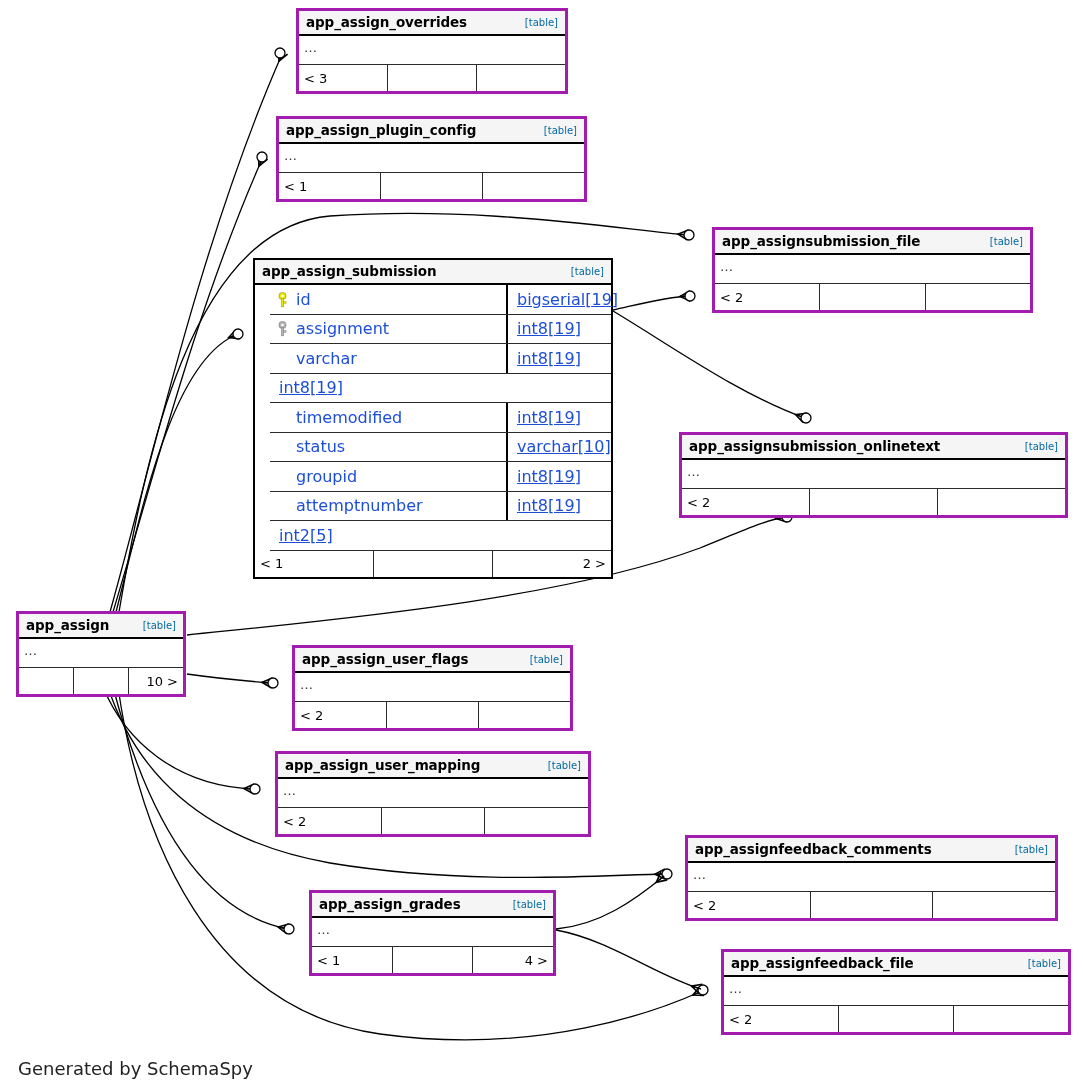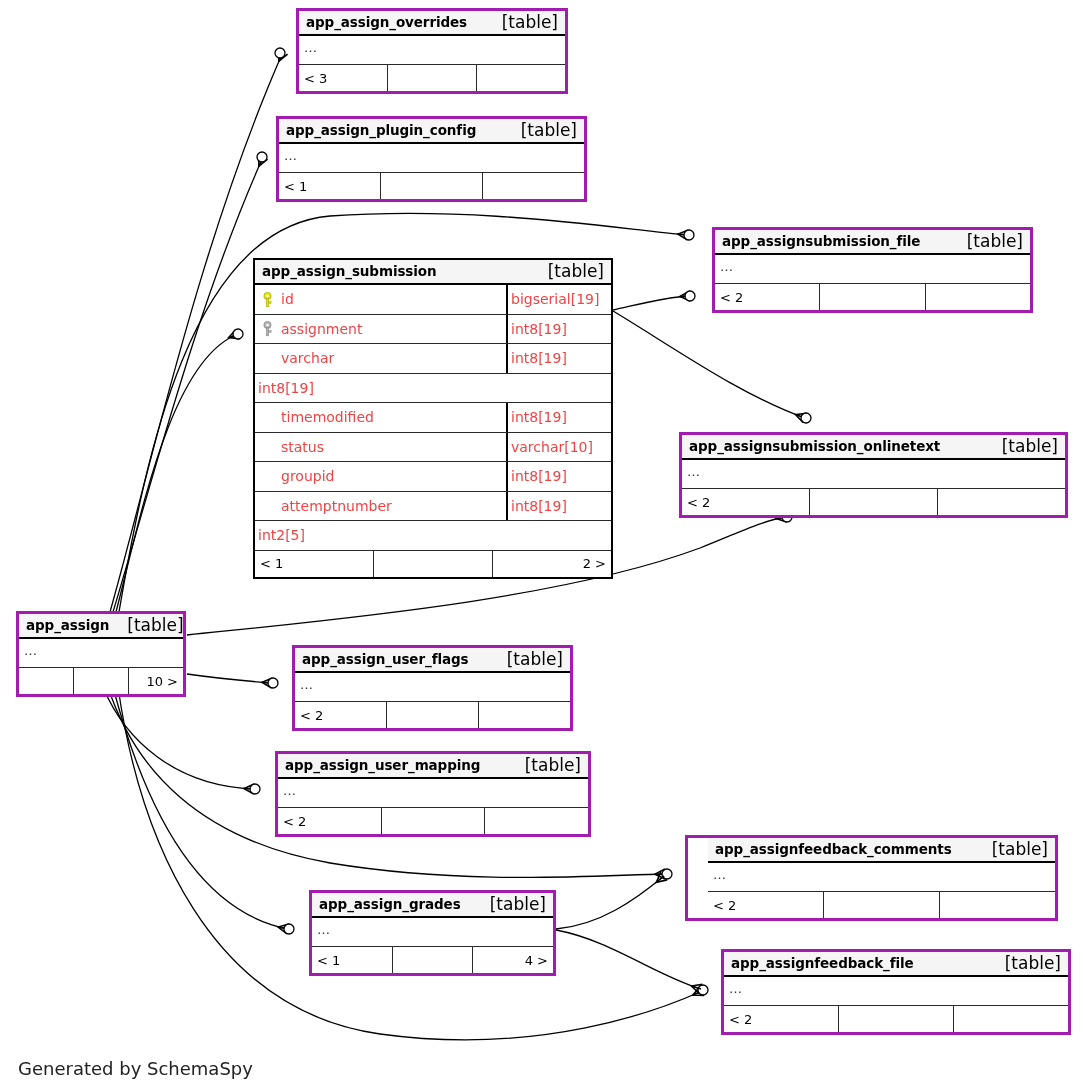--- a/index.html
+++ b/index.html
@@ -47,22 +47,22 @@
     box-sizing: border-box;
     white-space: nowrap;
   }
   .tbl-name {
     font-weight: bold;
     font-size: 13.5px;
     color: #000000;
     letter-spacing: -0.1px;
   }
   .tbl-tag {
-    font-size: 17px;
-    color: #000000;
+    font-size: 10px;
+    color: #0369a1;
     padding-left: 18px;
   }
   .ellipsis-row {
     height: 29px;
     box-sizing: border-box;
     border-bottom: 1px solid #2b2b2b;
     display: flex;
     align-items: center;
     padding-left: 5px;
     font-size: 13px;
@@ -89,41 +89,43 @@
   }
   .foot-cell:last-child { border-right: none; }
   .foot-cell.right { justify-content: flex-end; }
 
   
   .col-row {
     display: flex;
     height: 29.5px;
     box-sizing: border-box;
     border-bottom: 1px solid #2b2b2b;
-    font-size: 14px;
-    color: #ef4444;
-    align-items: center;
+    font-size: 16px;
+    color: #1d4ed8;
+    align-items: center;
+    margin-left: 15px;
   }
   .col-name {
     flex: 1 1 auto;
     display: flex;
     align-items: center;
     padding-left: 6px;
     border-right: 2px solid #000;
     height: 100%;
     box-sizing: border-box;
   }
   .col-type {
     width: 103px;
     flex: 0 0 103px;
     display: flex;
     align-items: center;
-    padding-left: 3px;
+    padding-left: 9px;
     height: 100%;
     box-sizing: border-box;
+    text-decoration: underline;
   }
   .keyicon {
     width: 13px;
     height: 15px;
     flex: 0 0 13px;
     margin-right: 7px;
     display: inline-block;
     position: relative;
     top: 0px;
   }
@@ -292,21 +294,21 @@
     <div class="ellipsis-row">
         <span>…</span>
       </div>
     <div class="foot">
       <div class="foot-cell">&lt; 2</div>
       <div class="foot-cell"></div>
       <div class="foot-cell right"></div>
     </div>
   </div>
 
-  <div class="tbl" style="left: 685px; top: 835px; width: 373px; padding-left: 20px;">
+  <div class="tbl" style="left: 685px; top: 835px; width: 373px;">
     <div class="tbl-head">
       <span class="tbl-name">app_assignfeedback_comments</span>
       <span class="tbl-tag">[table]</span>
     </div>
     <div class="ellipsis-row">
         <span>…</span>
       </div>
     <div class="foot">
       <div class="foot-cell">&lt; 2</div>
       <div class="foot-cell"></div>

